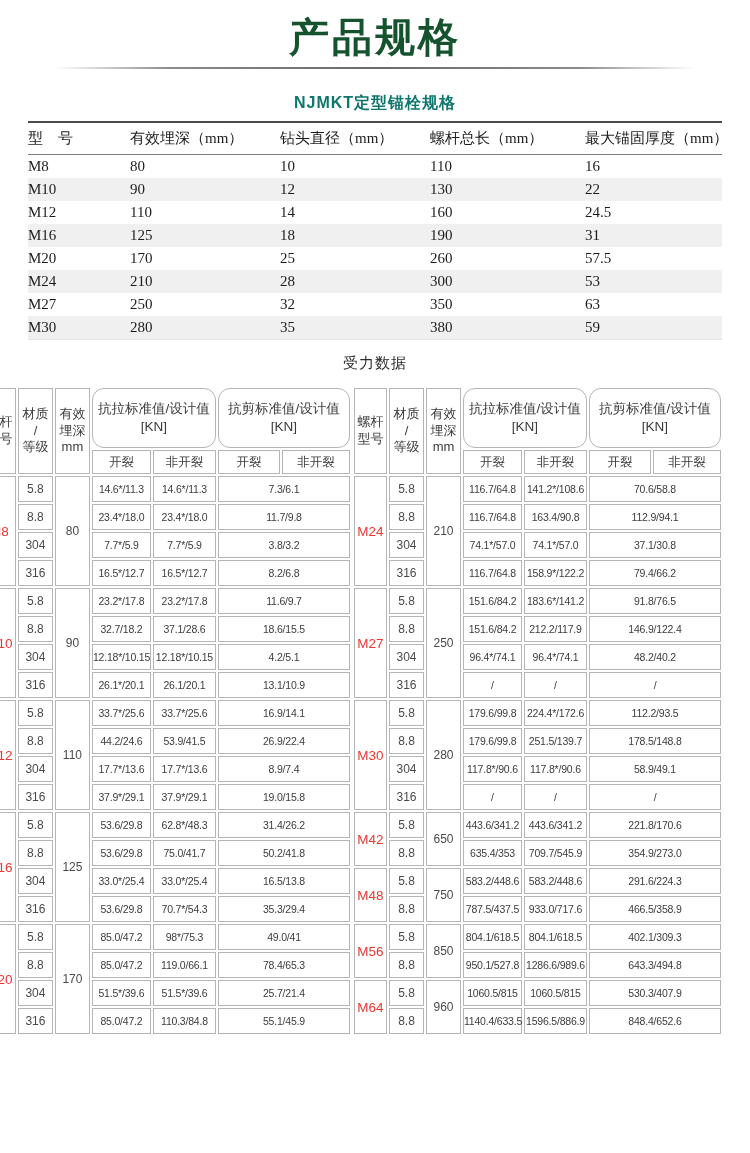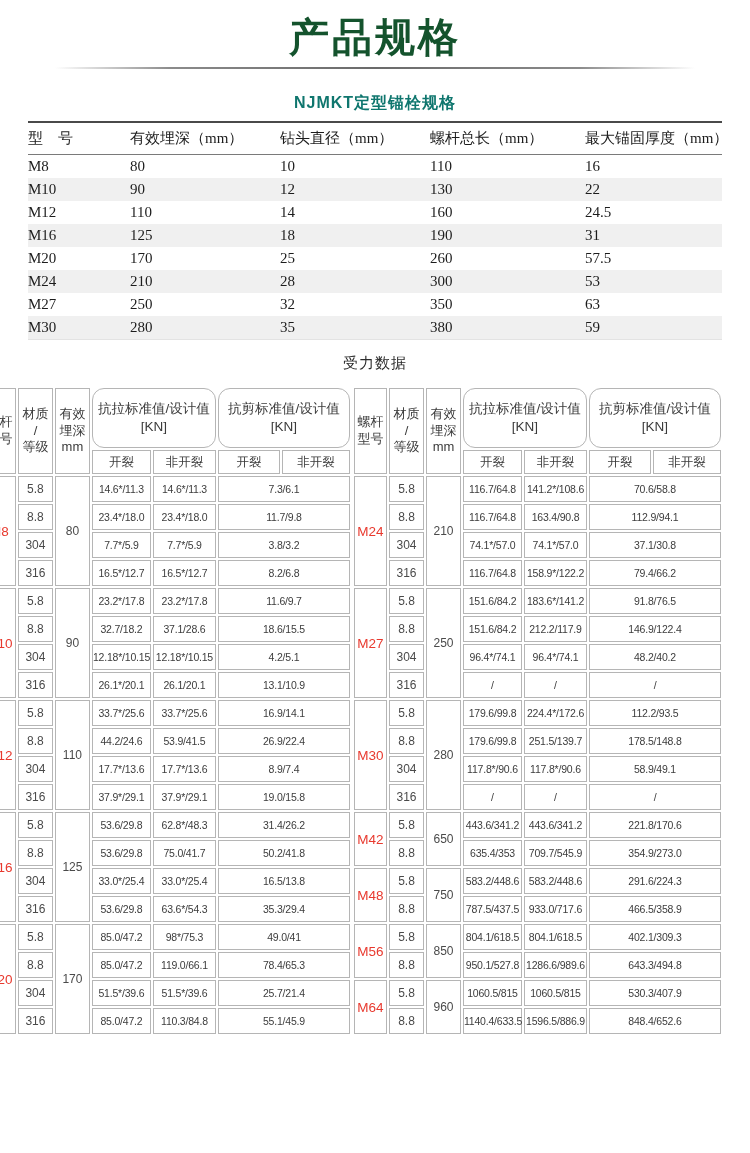--- a/index.html
+++ b/index.html
@@ -296,21 +296,21 @@
           </tr>
           <tr>
             <td class="td-grade">304</td>
             <td class="td-val">33.0*/25.4</td>
             <td class="td-val">33.0*/25.4</td>
             <td class="td-val" colspan="2">16.5/13.8</td>
           </tr>
           <tr>
             <td class="td-grade">316</td>
             <td class="td-val">53.6/29.8</td>
-            <td class="td-val">63.6*/54.3</td>
+            <td class="td-val">70.7*/54.3</td>
             <td class="td-val" colspan="2">35.3/29.4</td>
           </tr>
           <tr>
             <td class="td-model" rowspan="4">M20</td>
             <td class="td-grade">5.8</td>
             <td class="td-depth" rowspan="4">170</td>
             <td class="td-val">85.0/47.2</td>
             <td class="td-val">98*/75.3</td>
             <td class="td-val" colspan="2">49.0/41</td>
           </tr>

